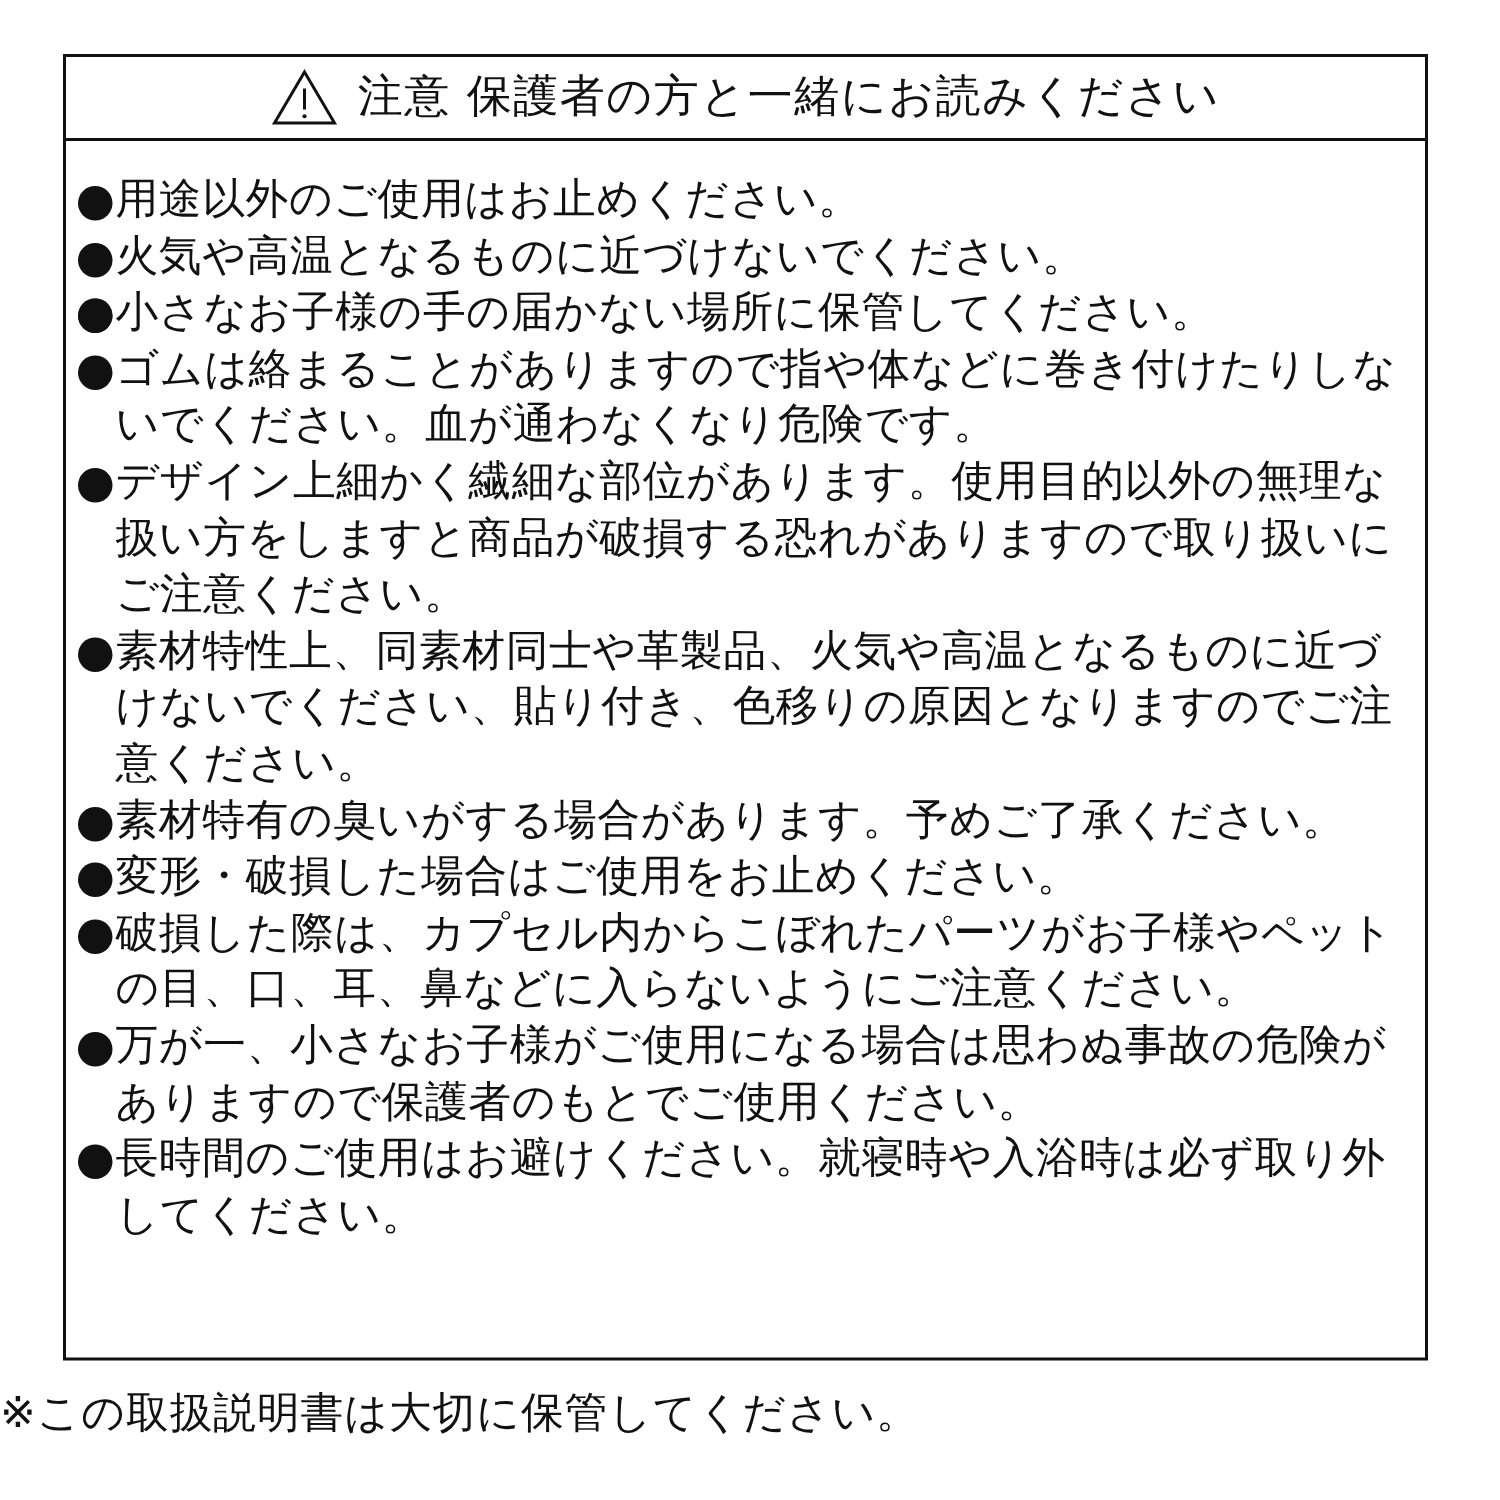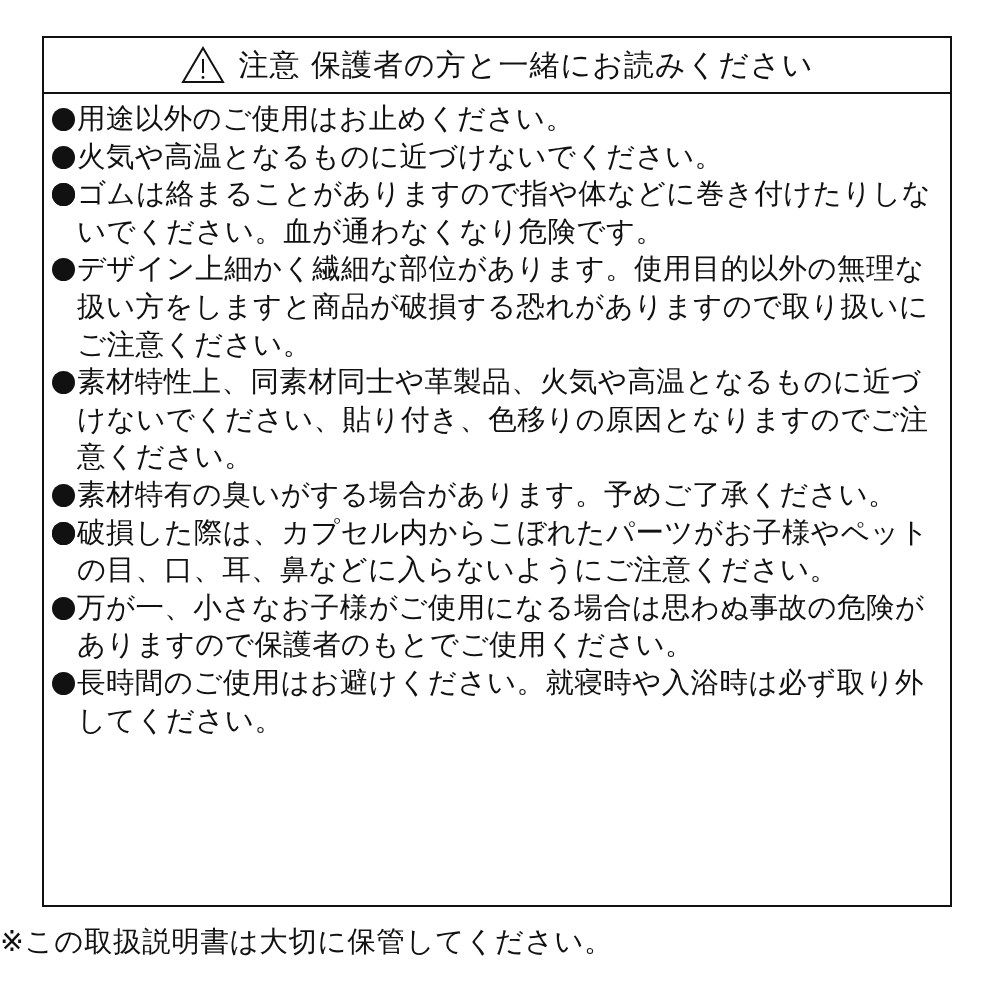--- a/index.html
+++ b/index.html
@@ -38,21 +38,22 @@
     .warn-icon {
       width: 44px;
       height: 38px;
       margin-right: 14px;
       display: inline-block;
     }
     .header-text {
       white-space: nowrap;
     }
     .box-body {
-      padding: 6px 10px 0 6px;
+      padding: 22px 10px 0 6px;
+      font-family: Liberation Mono, monospace;
     }
     .item {
       position: relative;
       padding-left: 27px;
       font-size: 28.5px;
       line-height: 37.6px;
       letter-spacing: 0.4px;
       word-break: break-all;
     }
     .bullet {
@@ -98,36 +99,41 @@
     </div>
     <div class="item">
       <span class="bullet"></span>
       <span>火気や高温となるものに近づけないでください。</span>
     </div>
     <div class="item">
       <span class="bullet"></span>
     </div>
     <div class="item">
       <span class="bullet"></span>
+      <span>小さなお子様の手の届かない場所に保管してください。</span>
+    </div>
+    <div class="item">
+      <span class="bullet"></span>
       <span>ゴムは絡まることがありますので指や体などに巻き付けたりしないでください。血が通わなくなり危険です。</span>
     </div>
     <div class="item">
       <span class="bullet"></span>
       <span>デザイン上細かく繊細な部位があります。使用目的以外の無理な扱い方をしますと商品が破損する恐れがありますので取り扱いにご注意ください。</span>
     </div>
     <div class="item">
       <span class="bullet"></span>
       <span>素材特性上、同素材同士や革製品、火気や高温となるものに近づけないでください、貼り付き、色移りの原因となりますのでご注意ください。</span>
     </div>
     <div class="item">
       <span class="bullet"></span>
       <span>素材特有の臭いがする場合があります。予めご了承ください。</span>
     </div>
     <div class="item">
       <span class="bullet"></span>
+      <span>変形・破損した場合はご使用をお止めください。</span>
     </div>
     <div class="item">
       <span class="bullet"></span>
       <span>破損した際は、カプセル内からこぼれたパーツがお子様やペットの目、口、耳、鼻などに入らないようにご注意ください。</span>
     </div>
     <div class="item">
       <span class="bullet"></span>
       <span>万が一、小さなお子様がご使用になる場合は思わぬ事故の危険がありますので保護者のもとでご使用ください。</span>
     </div>
     <div class="item">

